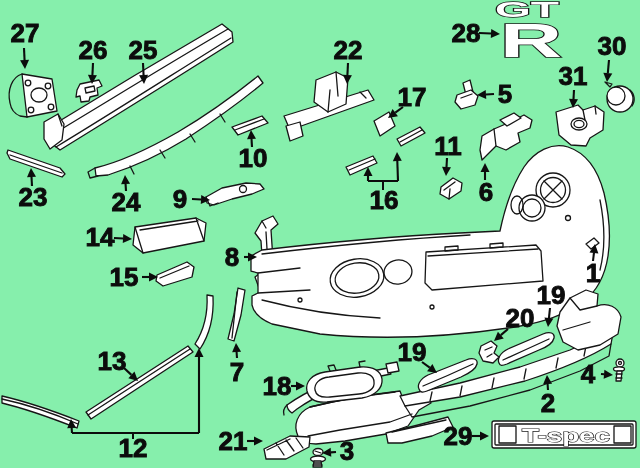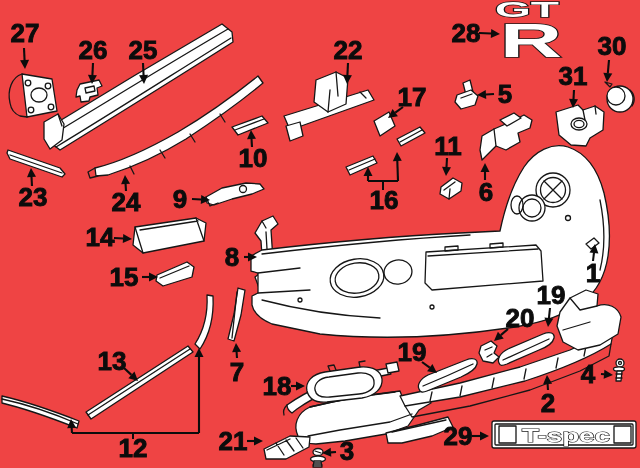--- a/index.html
+++ b/index.html
@@ -1,16 +1,16 @@
 <!DOCTYPE html>
 <html><head>
 <meta charset="utf-8">
 <style>
   html,body{margin:0;padding:0;background:#fff}
-  .stage{position:relative;width:640px;height:468px;background:#ef4444;overflow:hidden;
+  .stage{position:relative;width:640px;height:468px;background:#86efac;overflow:hidden;
          font-family:"Liberation Sans",sans-serif}
   svg{display:block}
   .ln{fill:none;stroke:#161616;stroke-width:1.3;stroke-linejoin:round;stroke-linecap:round}
   .wf{fill:#ffffff;stroke:#161616;stroke-width:1.3;stroke-linejoin:round}
   .num{font:700 26px "Liberation Sans",sans-serif;fill:#0c0c0c;stroke:#0c0c0c;stroke-width:.9;
        paint-order:stroke;text-anchor:middle;dominant-baseline:central}
   .emb{font-family:"Liberation Sans",sans-serif;font-weight:700;fill:#ffffff;stroke:#161616;
        text-anchor:middle;paint-order:stroke}
 </style>
 </head>

